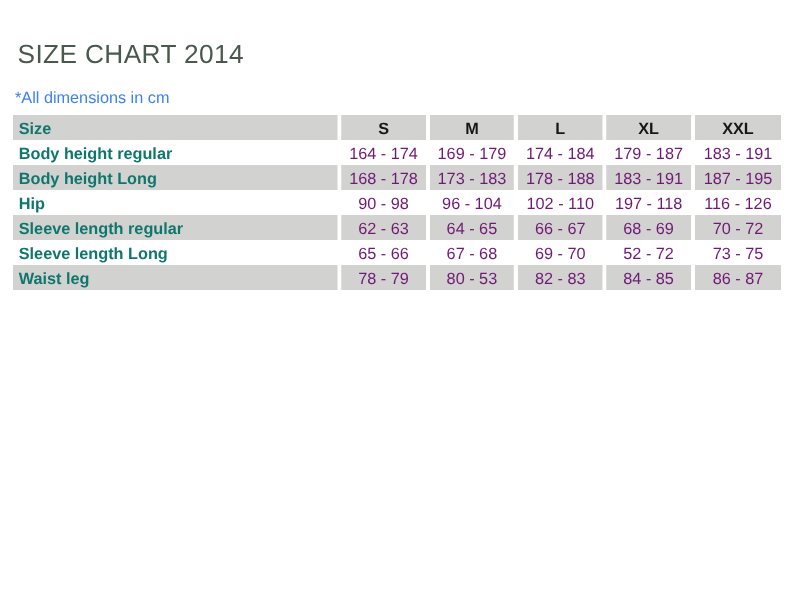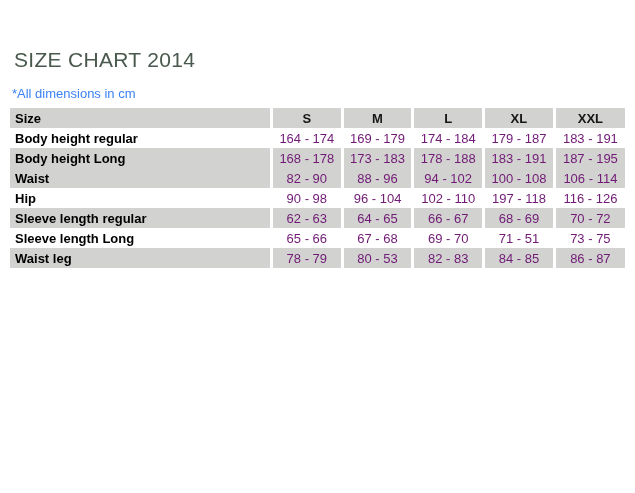--- a/index.html
+++ b/index.html
@@ -6,21 +6,21 @@
     margin: 0;
     padding: 0;
     background: #ffffff;
     font-family: "Liberation Sans", sans-serif;
   }
   .page {
     width: 635px;
     height: 358px;
     background: #ffffff;
     box-sizing: border-box;
-    padding: 48px 10px 0 10px;
+    padding: 32px 10px 0 10px;
     overflow: hidden;
   }
   .page-title {
     margin: 0 0 0 4px;
     font-size: 21px;
     font-weight: 500;
     letter-spacing: 0.3px;
     color: #4a594e;
     line-height: 1.1;
   }
@@ -45,21 +45,21 @@
     overflow: hidden;
   }
   tr.gray {
     background: #d2d2d0;
   }
   .label-cell {
     width: 255px;
     text-align: left;
     padding-left: 5px !important;
     font-weight: bold;
-    color: #000000;
+    color: #0f766e;
   }
   .value-cell {
     text-align: center;
     color: #701a75;
     font-weight: 400;
     border-left: 3px solid #ffffff;
   }
   thead .value-cell {
     font-weight: bold;
     color: #161616;
@@ -94,28 +94,20 @@
           <td class="value-cell">183 - 191</td>
         </tr>
         <tr class="gray">
           <td class="label-cell">Body height Long</td>
           <td class="value-cell">168 - 178</td>
           <td class="value-cell">173 - 183</td>
           <td class="value-cell">178 - 188</td>
           <td class="value-cell">183 - 191</td>
           <td class="value-cell">187 - 195</td>
         </tr>
-        <tr class="gray">
-          <td class="label-cell">Waist</td>
-          <td class="value-cell">82 - 90</td>
-          <td class="value-cell">88 - 96</td>
-          <td class="value-cell">94 - 102</td>
-          <td class="value-cell">100 - 108</td>
-          <td class="value-cell">106 - 114</td>
-        </tr>
         <tr>
           <td class="label-cell">Hip</td>
           <td class="value-cell">90 - 98</td>
           <td class="value-cell">96 - 104</td>
           <td class="value-cell">102 - 110</td>
           <td class="value-cell">197 - 118</td>
           <td class="value-cell">116 - 126</td>
         </tr>
         <tr class="gray">
           <td class="label-cell">Sleeve length regular</td>
@@ -123,21 +115,21 @@
           <td class="value-cell">64 - 65</td>
           <td class="value-cell">66 - 67</td>
           <td class="value-cell">68 - 69</td>
           <td class="value-cell">70 - 72</td>
         </tr>
         <tr>
           <td class="label-cell">Sleeve length Long</td>
           <td class="value-cell">65 - 66</td>
           <td class="value-cell">67 - 68</td>
           <td class="value-cell">69 - 70</td>
-          <td class="value-cell">71 - 51</td>
+          <td class="value-cell">52 - 72</td>
           <td class="value-cell">73 - 75</td>
         </tr>
         <tr class="gray">
           <td class="label-cell">Waist leg</td>
           <td class="value-cell">78 - 79</td>
           <td class="value-cell">80 - 53</td>
           <td class="value-cell">82 - 83</td>
           <td class="value-cell">84 - 85</td>
           <td class="value-cell">86 - 87</td>
         </tr>

